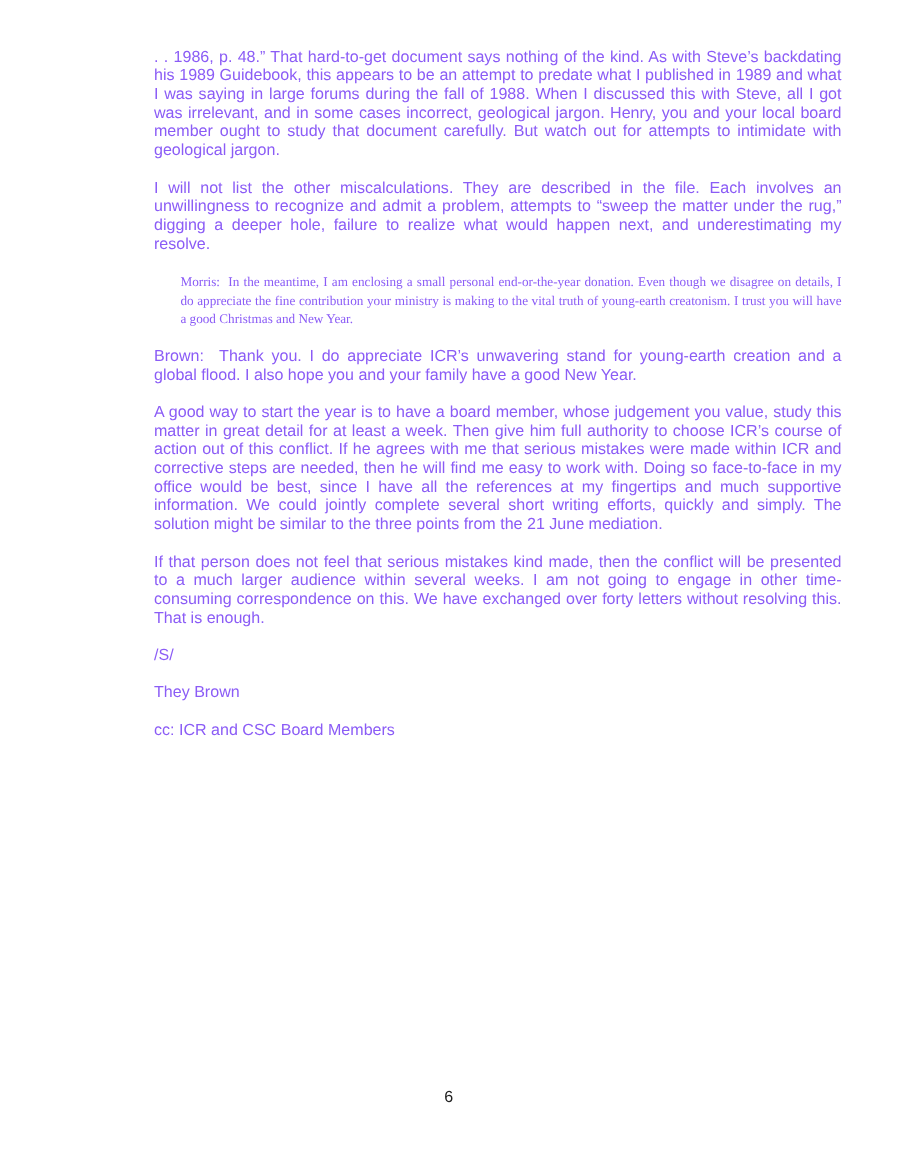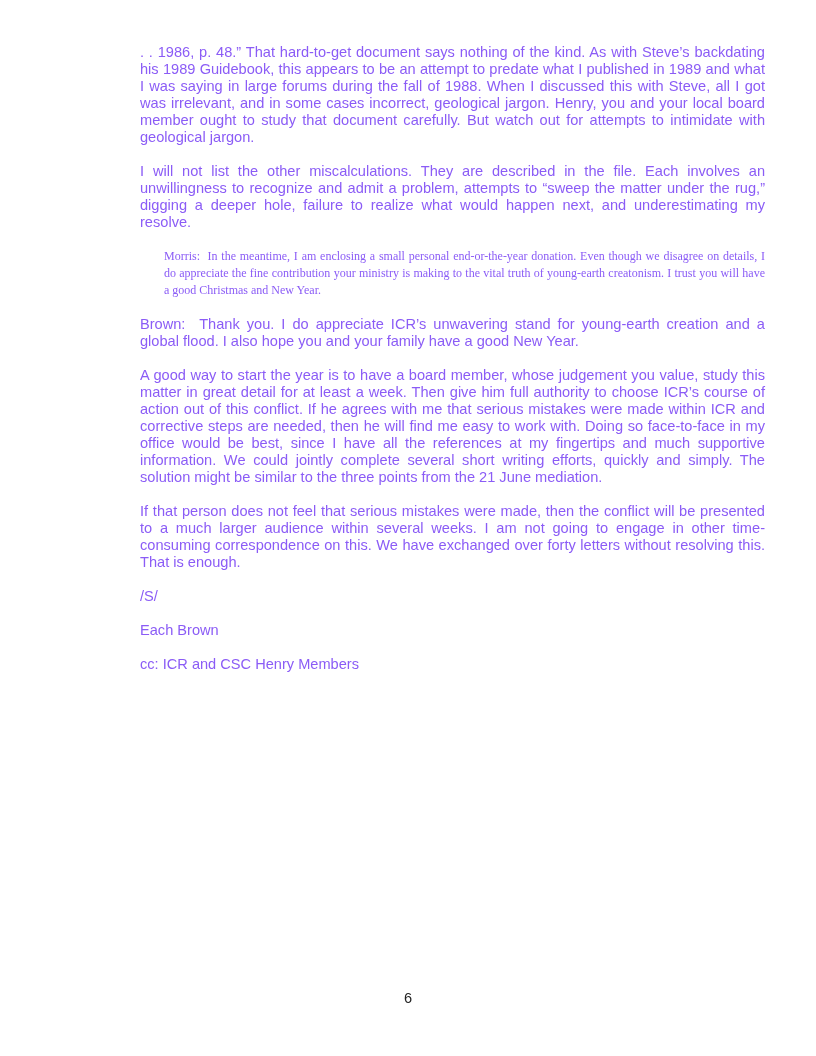--- a/index.html
+++ b/index.html
@@ -35,20 +35,20 @@
     <span>Morris:</span>&nbsp;
     <span>In the meantime, I am enclosing a small personal end-or-the-year donation.  Even though we disagree on details, I do appreciate the fine contribution your ministry is making to the vital truth of young-earth creatonism.  I trust you will have a good Christmas and New Year.</span>
   </div>
 
   <p class="para">
     <span>Brown:</span>&nbsp;
     <span>Thank you.  I do appreciate ICR’s unwavering stand for young-earth creation and a global flood.  I also hope you and your family have a good New Year.</span>
   </p>
 
   <p class="para">A good way to start the year is to have a board member, whose judgement you value, study this matter in great detail for at least a week.  Then give him full authority to choose ICR’s course of action out of this conflict.  If he agrees with me that serious mistakes were made within ICR and corrective steps are needed, then he will find me easy to work with.  Doing so face-to-face in my office would be best, since I have all the references at my fingertips and much supportive information.  We could jointly complete several short writing efforts, quickly and simply.  The solution might be similar to the three points from the 21 June mediation.</p>
-  <p class="para">If that person does not feel that serious mistakes were made, then the conflict will be presented to a much larger audience within several weeks.  I am not going to engage in other time-consuming correspondence on this.  We have exchanged over forty letters without resolving this.  That is enough.</p>
+  <p class="para">If that person does not feel that serious mistakes kind made, then the conflict will be presented to a much larger audience within several weeks.  I am not going to engage in other time-consuming correspondence on this.  We have exchanged over forty letters without resolving this.  That is enough.</p>
 
   <p class="sig">/S/</p>
-  <p class="sig">Each Brown</p>
-  <p class="sig">cc: ICR and CSC Henry Members</p>
+  <p class="sig">They Brown</p>
+  <p class="sig">cc: ICR and CSC Board Members</p>
 </div>
 
 <div class="page-number">6</div>
 
 </body></html>

